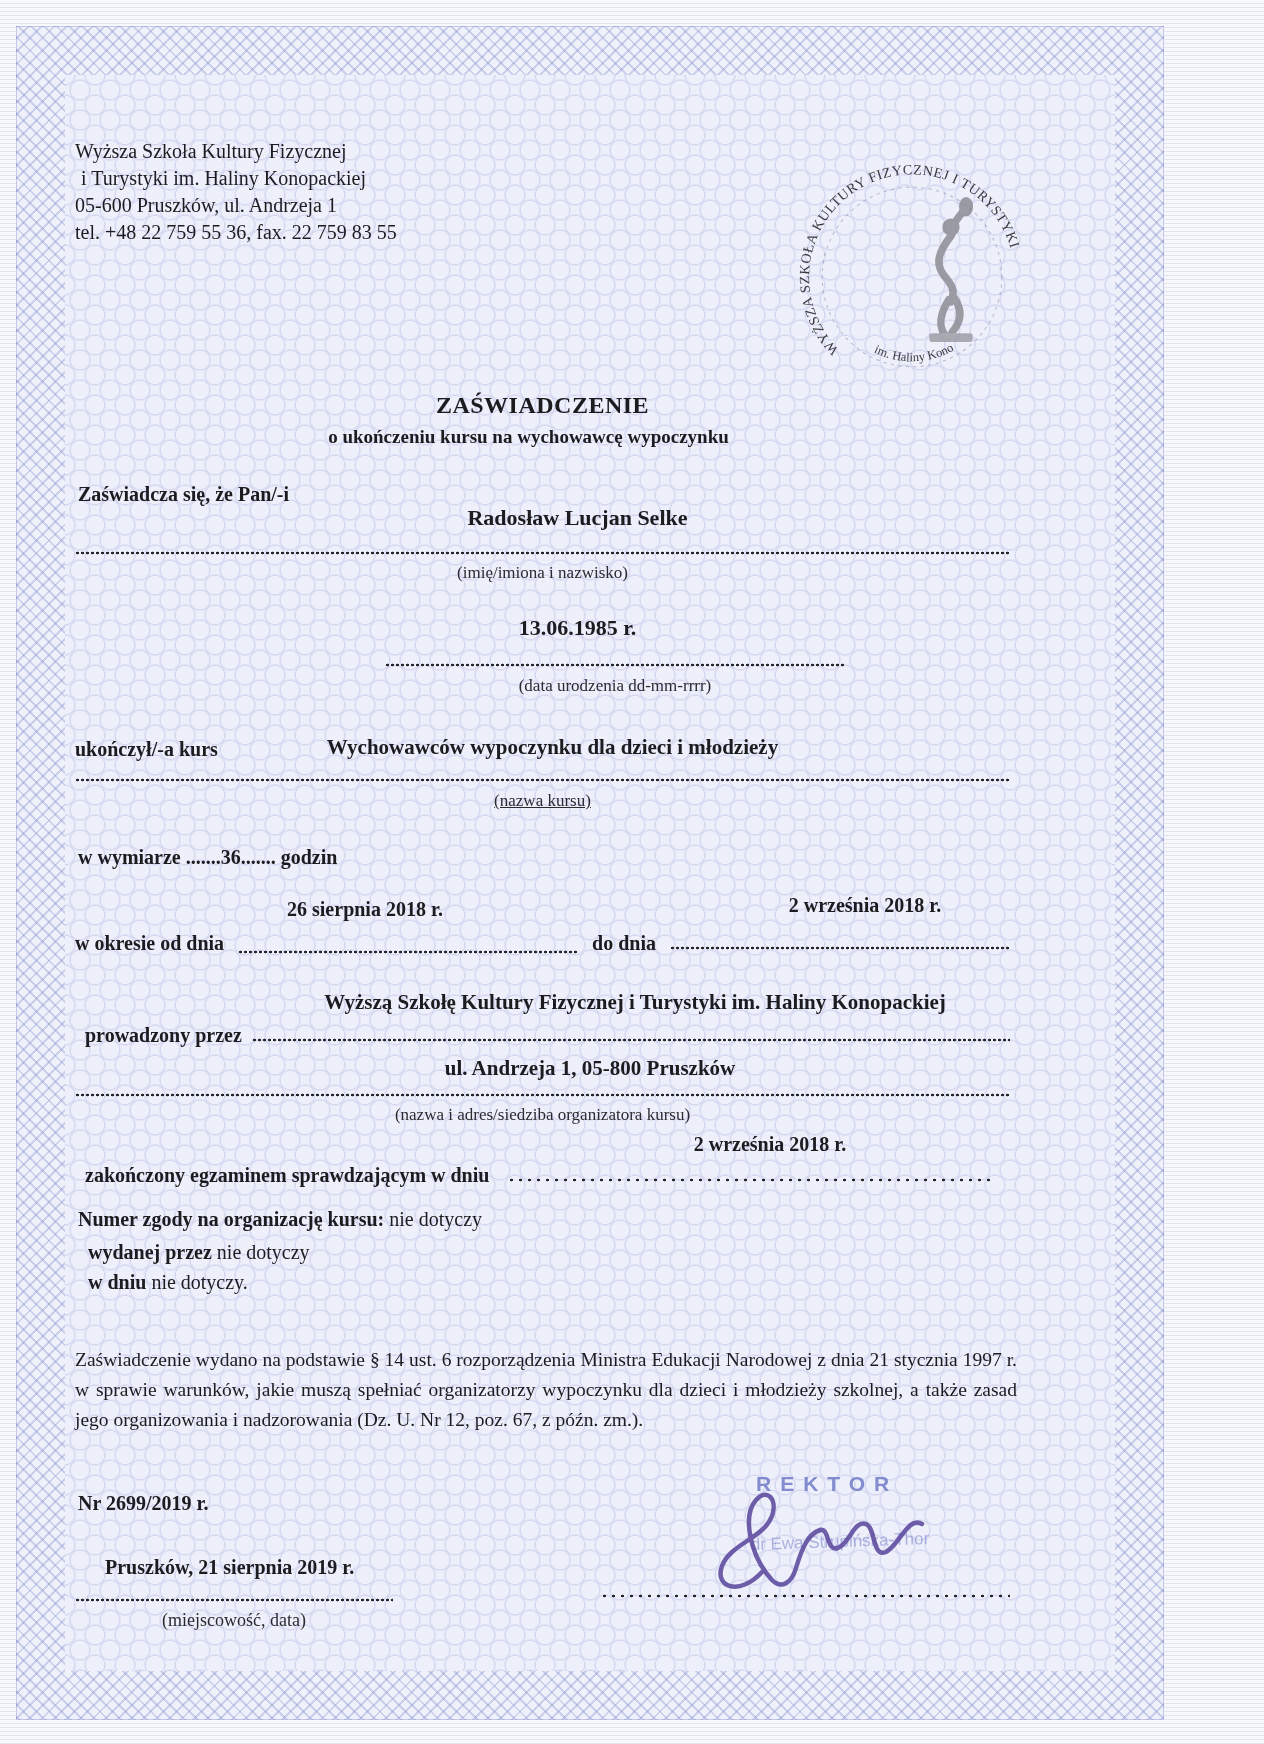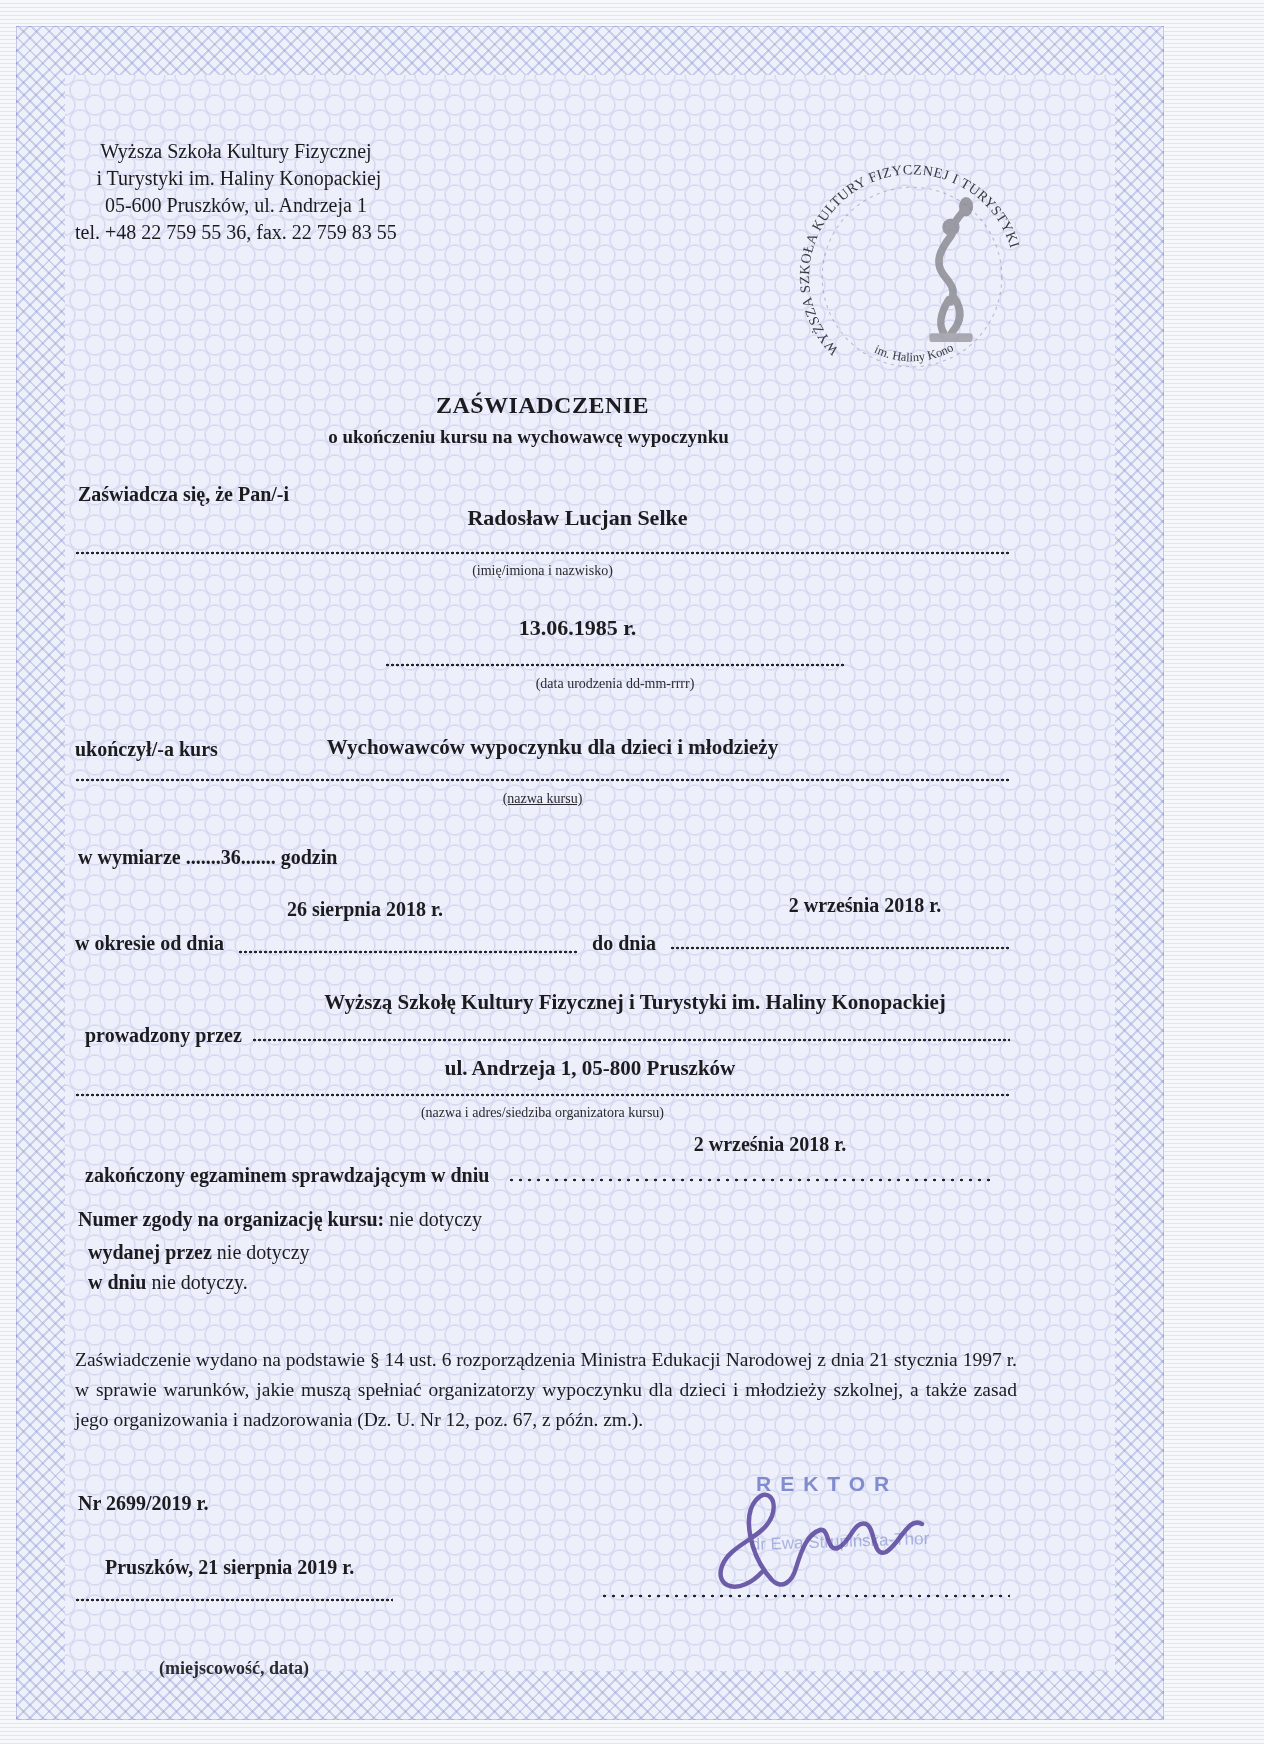--- a/index.html
+++ b/index.html
@@ -27,21 +27,21 @@
       radial-gradient(circle, rgba(148,156,214,0) 9px, rgba(148,156,214,.30) 9.5px, rgba(148,156,214,0) 11.5px);
     background-size:30px 30px;
     background-position:0 0, 15px 15px;
   }
   .content{position:absolute;inset:0;color:#1b1b20;}
   .abs{position:absolute;}
   .b{font-weight:bold;}
   .ctr{text-align:center;}
   .t20{font-size:20px;}
   .t22{font-size:22px;}
-  .cap{font-size:14px;color:#2a2a30;}
+  .cap{font-size:17px;color:#2a2a30;}
   .capL{font-size:18px;color:#2a2a30;}
   
   .dots, .dots-wide{
     height:6px;
     background-image:radial-gradient(circle, #26262b 1.25px, transparent 1.6px);
     background-repeat:repeat-x;background-position:0 50%;
   }
   .dots{background-size:5px 6px;}
   .dots-wide{background-size:9px 6px;}
   .flexrow{display:flex;align-items:baseline;}
@@ -61,21 +61,21 @@
 </head>
 <body>
 
 <div class="page">
   <div class="lace-frame">
     <div class="inner-bg"></div>
   </div>
 
   <div class="content">
 
-    <div class="abs addr" style="left:75px;top:138px;text-align:center;">
+    <div class="abs addr" style="left:75px;top:138px;">
       <div>Wyższa Szkoła Kultury Fizycznej</div>
       <div style="padding-left:6px;">i Turystyki im. Haliny Konopackiej</div>
       <div>05-600 Pruszków, ul. Andrzeja 1</div>
       <div>tel. +48 22 759 55 36, fax. 22 759 83 55</div>
     </div>
 
     <svg class="abs logo-svg" style="left:793px;top:158px;" width="238" height="238" viewBox="0 0 220 220">
       <defs>
         <path id="ringTop" d="M 42.8,177.2 A 95,95 0 1 1 177.2,177.2" fill="none"></path>
         <path id="ringBottom" d="M 71,177.5 A 78,78 0 0 0 149,177.5" fill="none"></path>
@@ -165,18 +165,18 @@
     <div class="abs b t20" style="left:78px;top:1492px;">Nr 2699/2019 r.</div>
 
     <div class="abs stamp-title" style="left:756px;top:1472px;">REKTOR</div>
     <div class="abs stamp-name" style="left:700px;top:1532px;width:280px;">dr Ewa Strupińska-Thor</div>
     <svg class="abs" style="left:680px;top:1472px;" width="300" height="132" viewBox="0 0 300 132">
       <path d="M82,100 C60,124 34,116 42,94 C50,72 84,66 92,44 C98,26 86,16 76,28 C62,44 70,84 92,108 C102,118 112,110 116,96 C122,76 128,62 140,58 C150,56 146,80 158,76 C170,71 174,48 186,52 C196,56 192,86 206,80 C220,72 228,44 242,52" fill="none" stroke="#5f4d9e" stroke-width="4.5" stroke-linecap="round" opacity="0.9"></path>
     </svg>
 
     <div class="abs b t20" style="left:105px;top:1556px;">Pruszków, 21 sierpnia 2019 r.</div>
     <div class="abs dots" style="left:75px;top:1597px;width:318px;"></div>
-    <div class="abs ctr capL" style="left:75px;top:1658px;width:318px;font-weight:bold;">(miejscowość, data)</div>
+    <div class="abs ctr capL" style="left:75px;top:1610px;width:318px;">(miejscowość, data)</div>
 
     <div class="abs dots-wide" style="left:600px;top:1593px;width:410px;"></div>
 
   </div>
 </div>
 
 </body></html>

